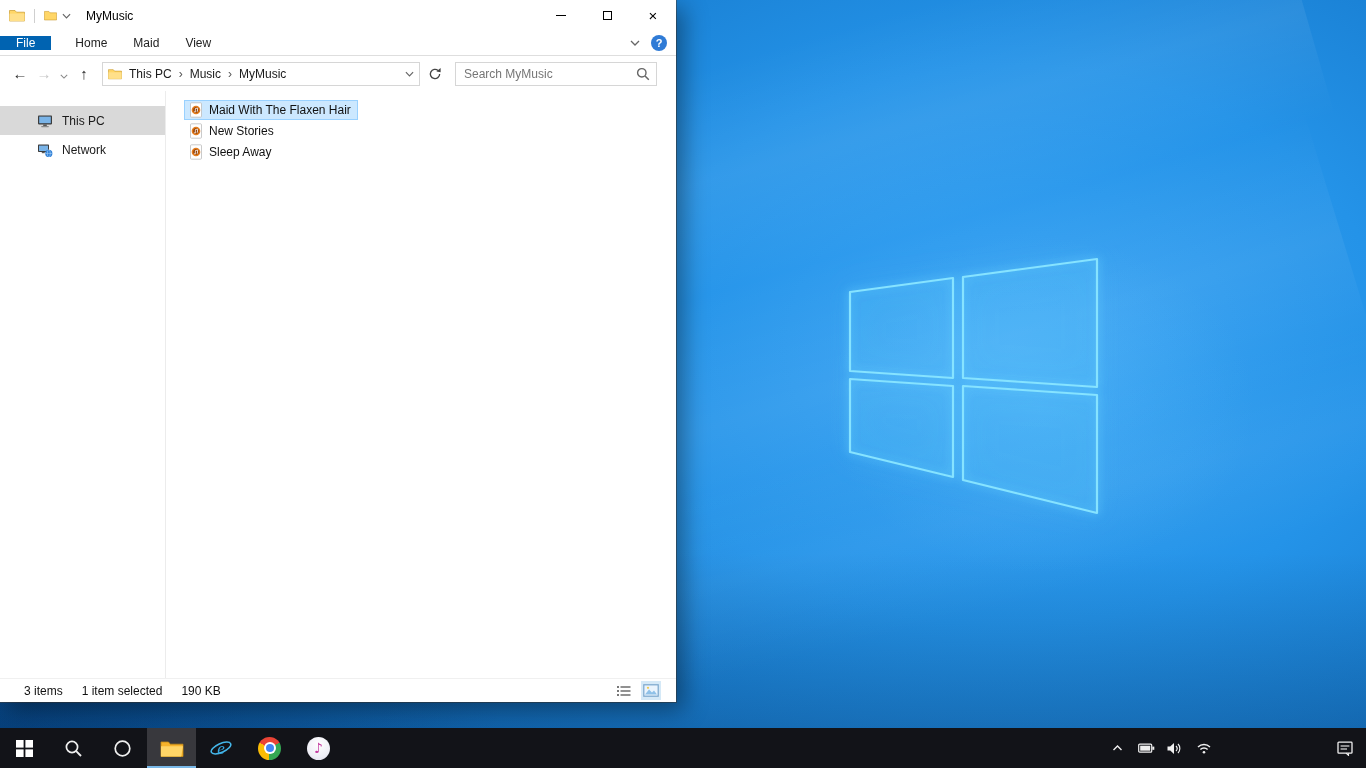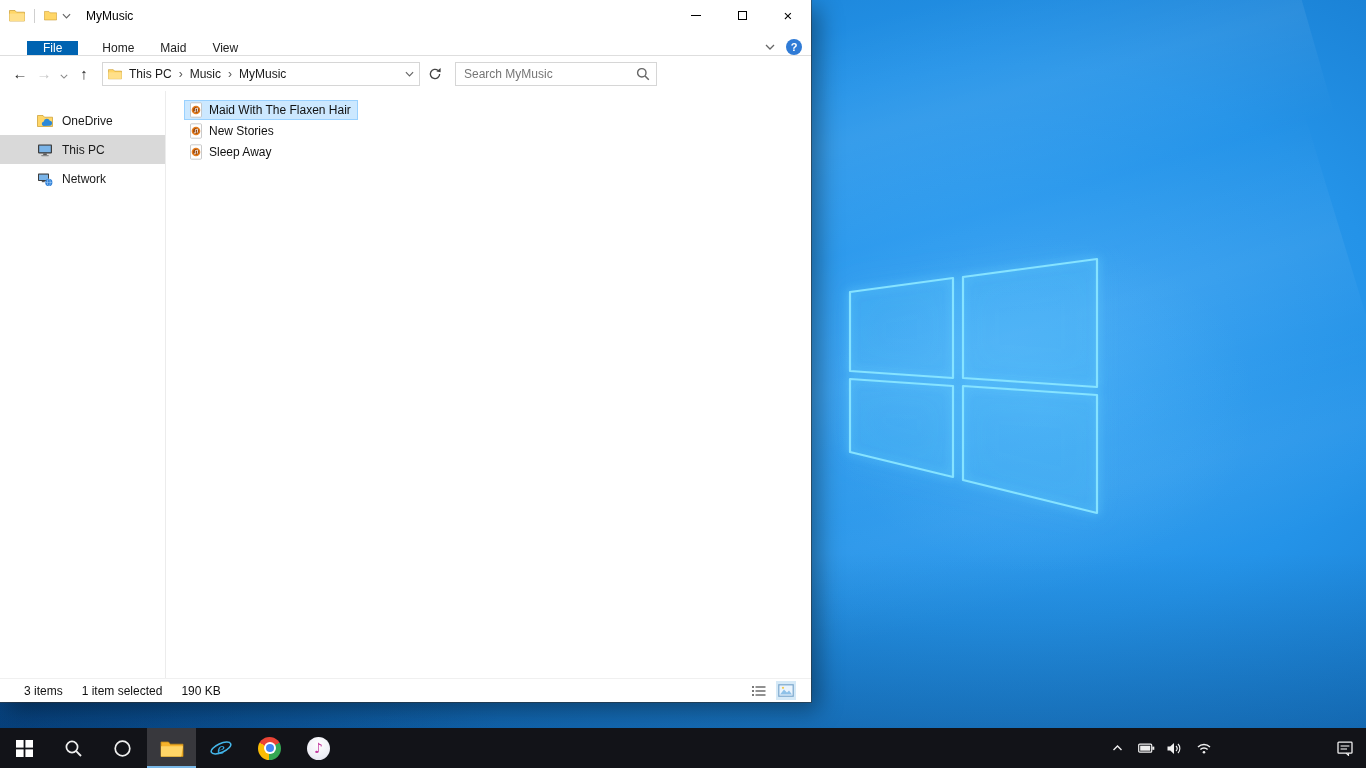--- a/index.html
+++ b/index.html
@@ -15,36 +15,36 @@
   .logo-halo { position:absolute; left:740px; top:170px; width:600px; height:470px;
     background: radial-gradient(closest-side, rgba(120,210,255,.20), rgba(120,210,255,0) 72%); }
   .beam { position:absolute; background: linear-gradient(to bottom, rgba(255,255,255,0) 0%, rgba(255,255,255,.07) 50%, rgba(255,255,255,0) 100%); }
   .beam1 { left:520px; top:10px;  width:800px; height:220px; transform:rotate(-16deg); }
   .beam2 { left:500px; top:230px; width:860px; height:260px; transform:rotate(-17deg); opacity:.85; }
   .beam3 { left:580px; top:420px; width:820px; height:190px; transform:rotate(-14deg); opacity:.6; }
   .win-logo { position:absolute; left:830px; top:245px; }
   .win-logo g { filter: drop-shadow(0 0 5px rgba(110,215,255,.85)) drop-shadow(0 0 14px rgba(80,190,255,.45)); }
 
   
-  .window { position:absolute; left:0; top:0; width:811px; height:702px; background:#fff;
+  .window { position:absolute; left:0; top:0; width:676px; height:702px; background:#fff;
     display:flex; flex-direction:column;
     box-shadow: 8px 8px 22px rgba(0,0,0,.38), 0 0 0 1px rgba(70,70,70,.55); }
 
   .titlebar { flex:0 0 31px; display:flex; align-items:center; padding-left:9px; }
   .qat { display:flex; align-items:center; gap:5px; }
   .qat-sep { width:1px; height:14px; background:#cfcfcf; margin:0 4px; }
   .chev { color:#666; }
   .title { margin-left:15px; color:#000; }
   .controls { margin-left:auto; display:flex; height:100%; }
   .ctrl { width:46px; display:flex; align-items:center; justify-content:center; cursor:default; }
   .min-glyph { width:10px; height:1px; background:#000; }
   .max-glyph { width:9px; height:9px; border:1px solid #000; }
   .close-glyph { font-size:15px; line-height:1; color:#000; }
 
-  .ribbonrow { flex:0 0 25px; display:flex; align-items:flex-end; border-bottom:1px solid #dedede; padding-left:27px; }
+  .ribbonrow { flex:0 0 25px; display:flex; align-items:center; border-bottom:1px solid #dedede; padding-left:0; }
   .tab { display:flex; align-items:center; padding:0 13px; color:#222; }
   .tab.file { background:#0063b1; color:#fff; padding:0 16px; }
   .tab.first { margin-left:11px; }
   .ribbon-right { margin-left:auto; display:flex; align-items:center; gap:11px; padding-right:9px; }
   .help-btn { width:16px; height:16px; border-radius:50%; background:#2f7bd6; color:#fff;
     display:flex; align-items:center; justify-content:center; font-size:11px; font-weight:bold; }
 
   .toolbar { flex:0 0 35px; display:flex; align-items:center; padding:0 8px 0 8px; }
   .navbtn { width:24px; text-align:center; font-size:15px; color:#2b2b2b; }
   .navbtn.disabled { color:#c6c6c6; }
@@ -197,27 +197,20 @@
         <circle cx="5.8" cy="5.8" r="4.2" fill="none" stroke="#666" stroke-width="1.4"></circle>
         <line x1="9" y1="9" x2="12.8" y2="12.8" stroke="#666" stroke-width="1.5"></line>
       </svg>
     </div>
   </div>
 
   <div class="main">
     <div class="sidebar">
 
 
-      <div class="nav-item">
-        <svg width="16" height="14" viewBox="0 0 16 14">
-          <path d="M0.5 1.5 L6 1.5 L7.5 3.2 L15.5 3.2 L15.5 12.5 L0.5 12.5 Z" fill="#ffd667" stroke="#c9992a" stroke-width="0.7"></path>
-          <path d="M6.5 12 a2.3 2.3 0 0 1 0.3-4.5 a3.1 3.1 0 0 1 6-0.7 a2.4 2.4 0 0 1-0.4 4.9 z" fill="#2b88d8"></path>
-        </svg>
-        <span>OneDrive</span>
-      </div>
 
       <div class="nav-item selected">
         <svg width="16" height="16" viewBox="0 0 16 16">
           <rect x="1" y="2.4" width="14" height="9" rx="0.8" fill="#3c3c3c"></rect>
           <rect x="2.2" y="3.6" width="11.6" height="6.6" fill="#7ab4e8"></rect>
           <rect x="6.2" y="11.4" width="3.6" height="1.6" fill="#5a5a5a"></rect>
           <rect x="4.2" y="13" width="7.6" height="1.2" rx="0.4" fill="#8a8a8a"></rect>
         </svg>
         <span>This PC</span>
       </div>

